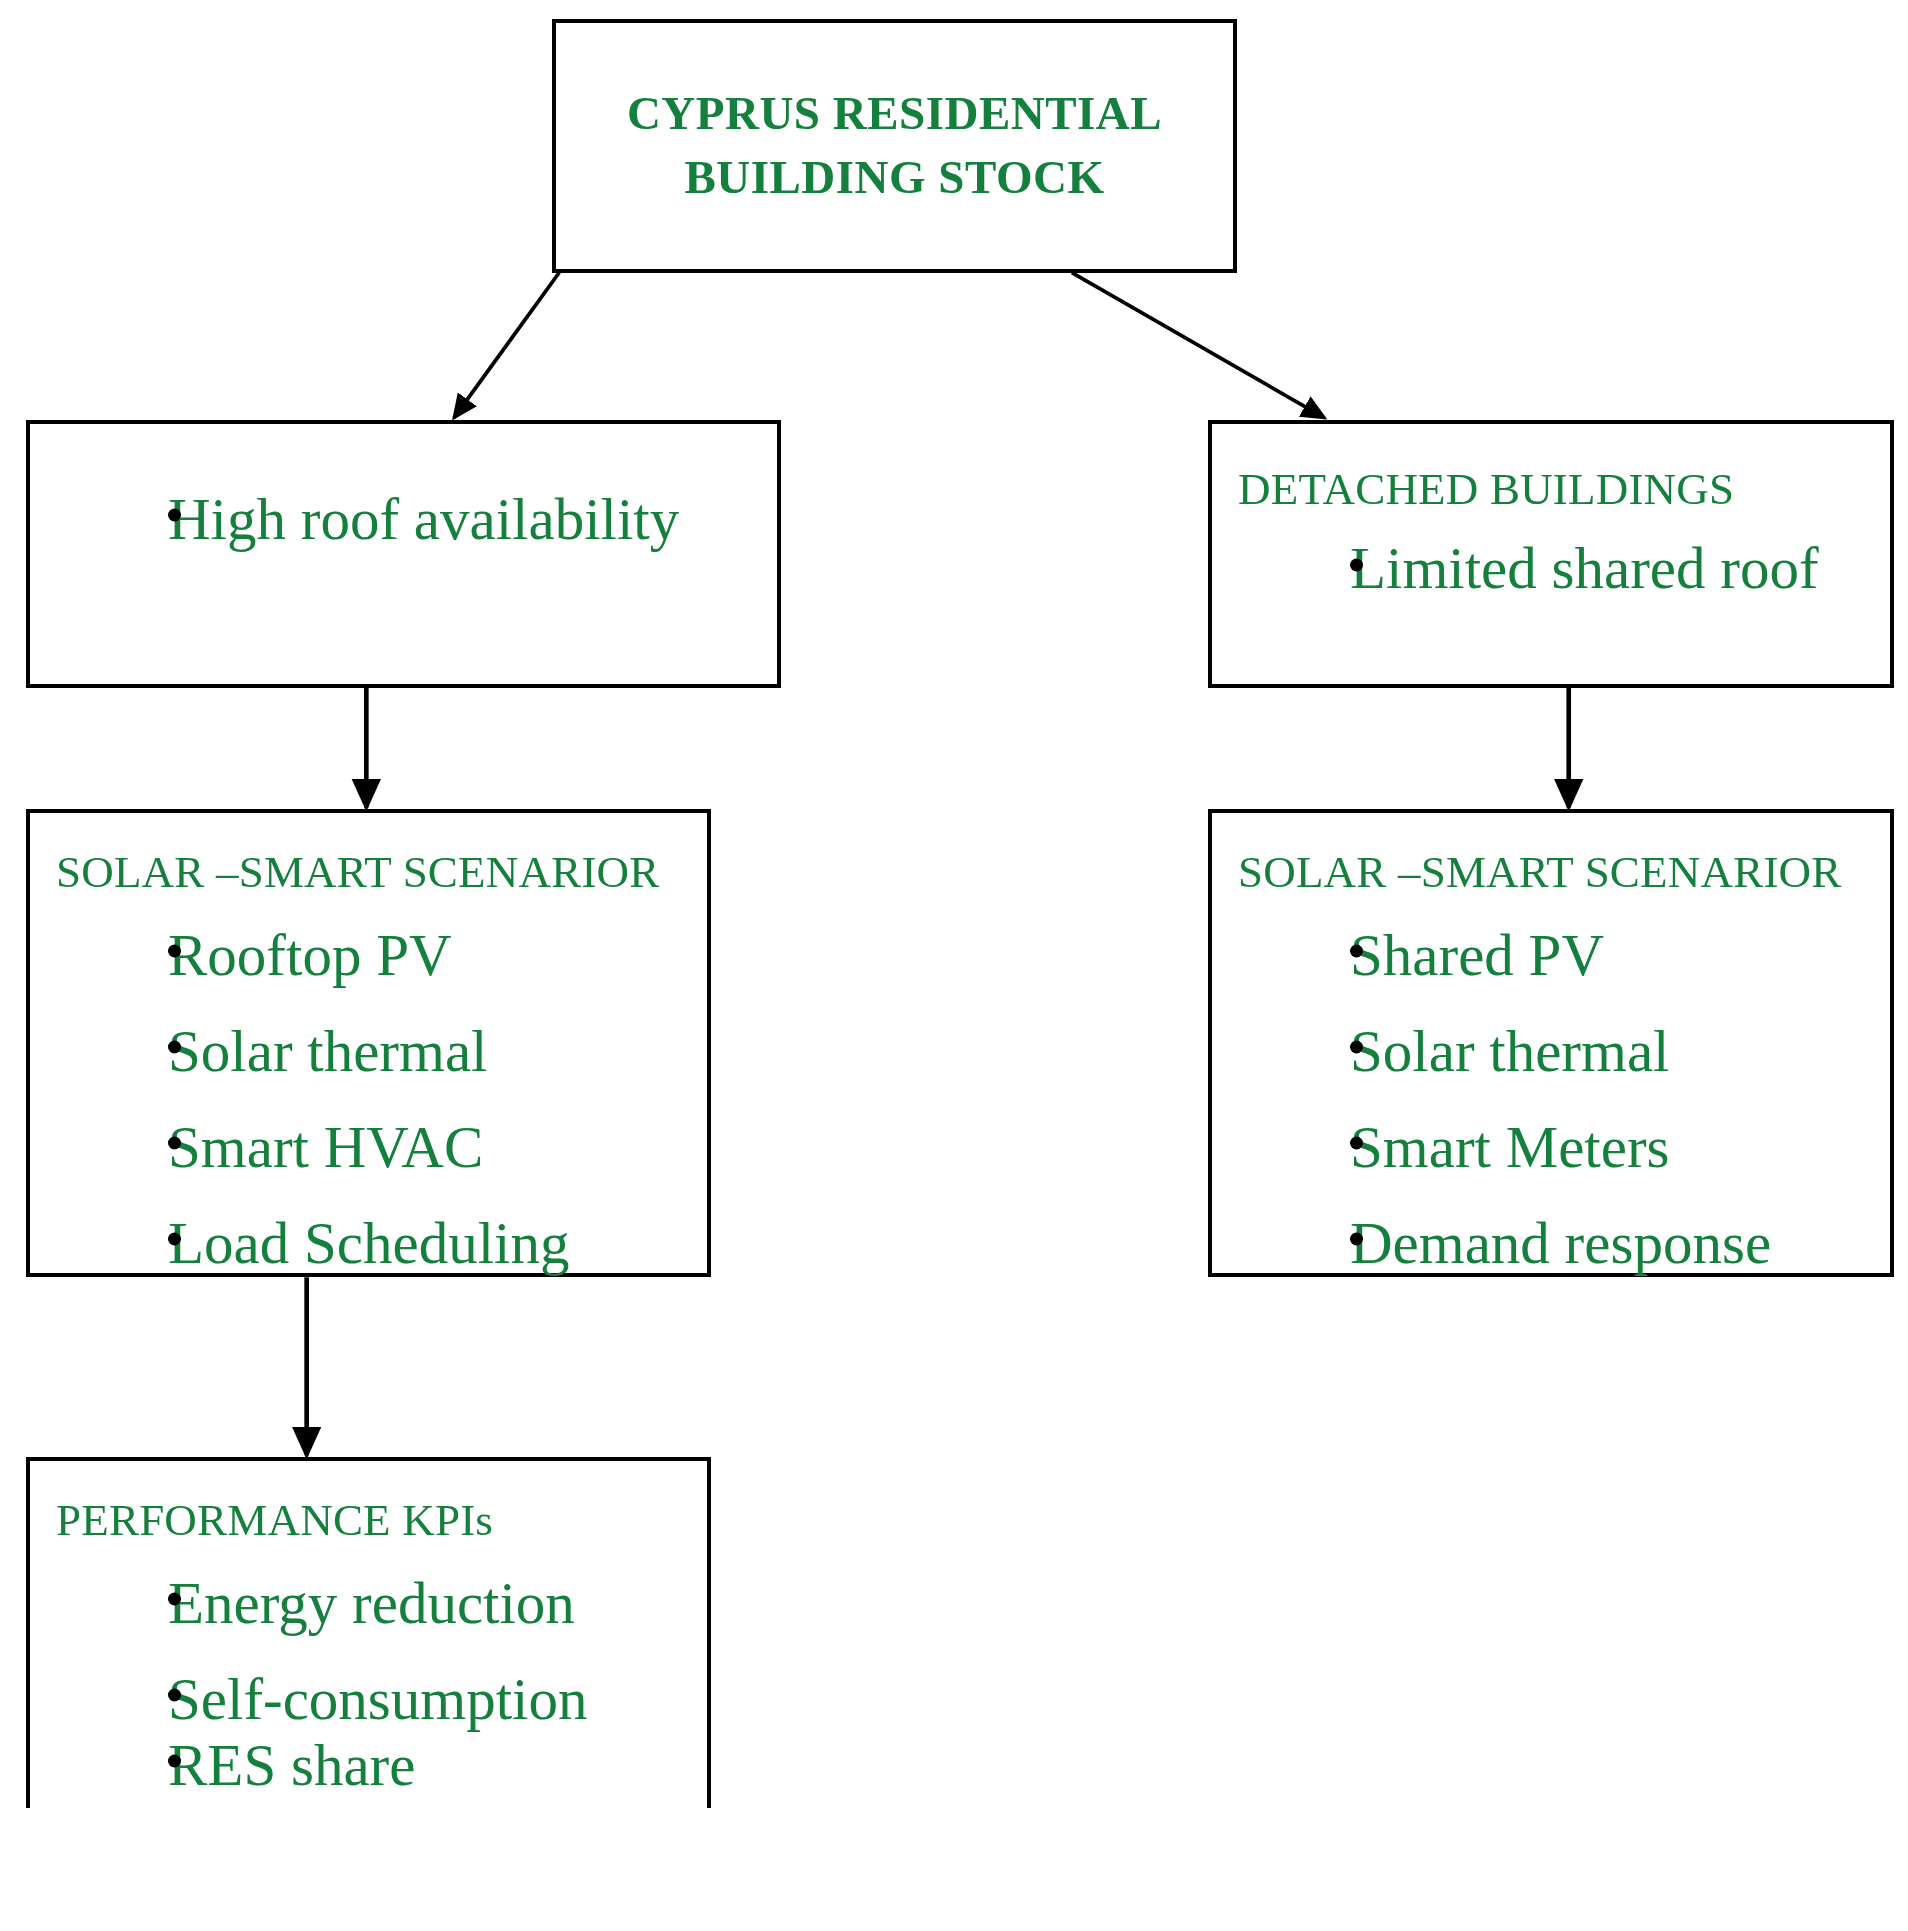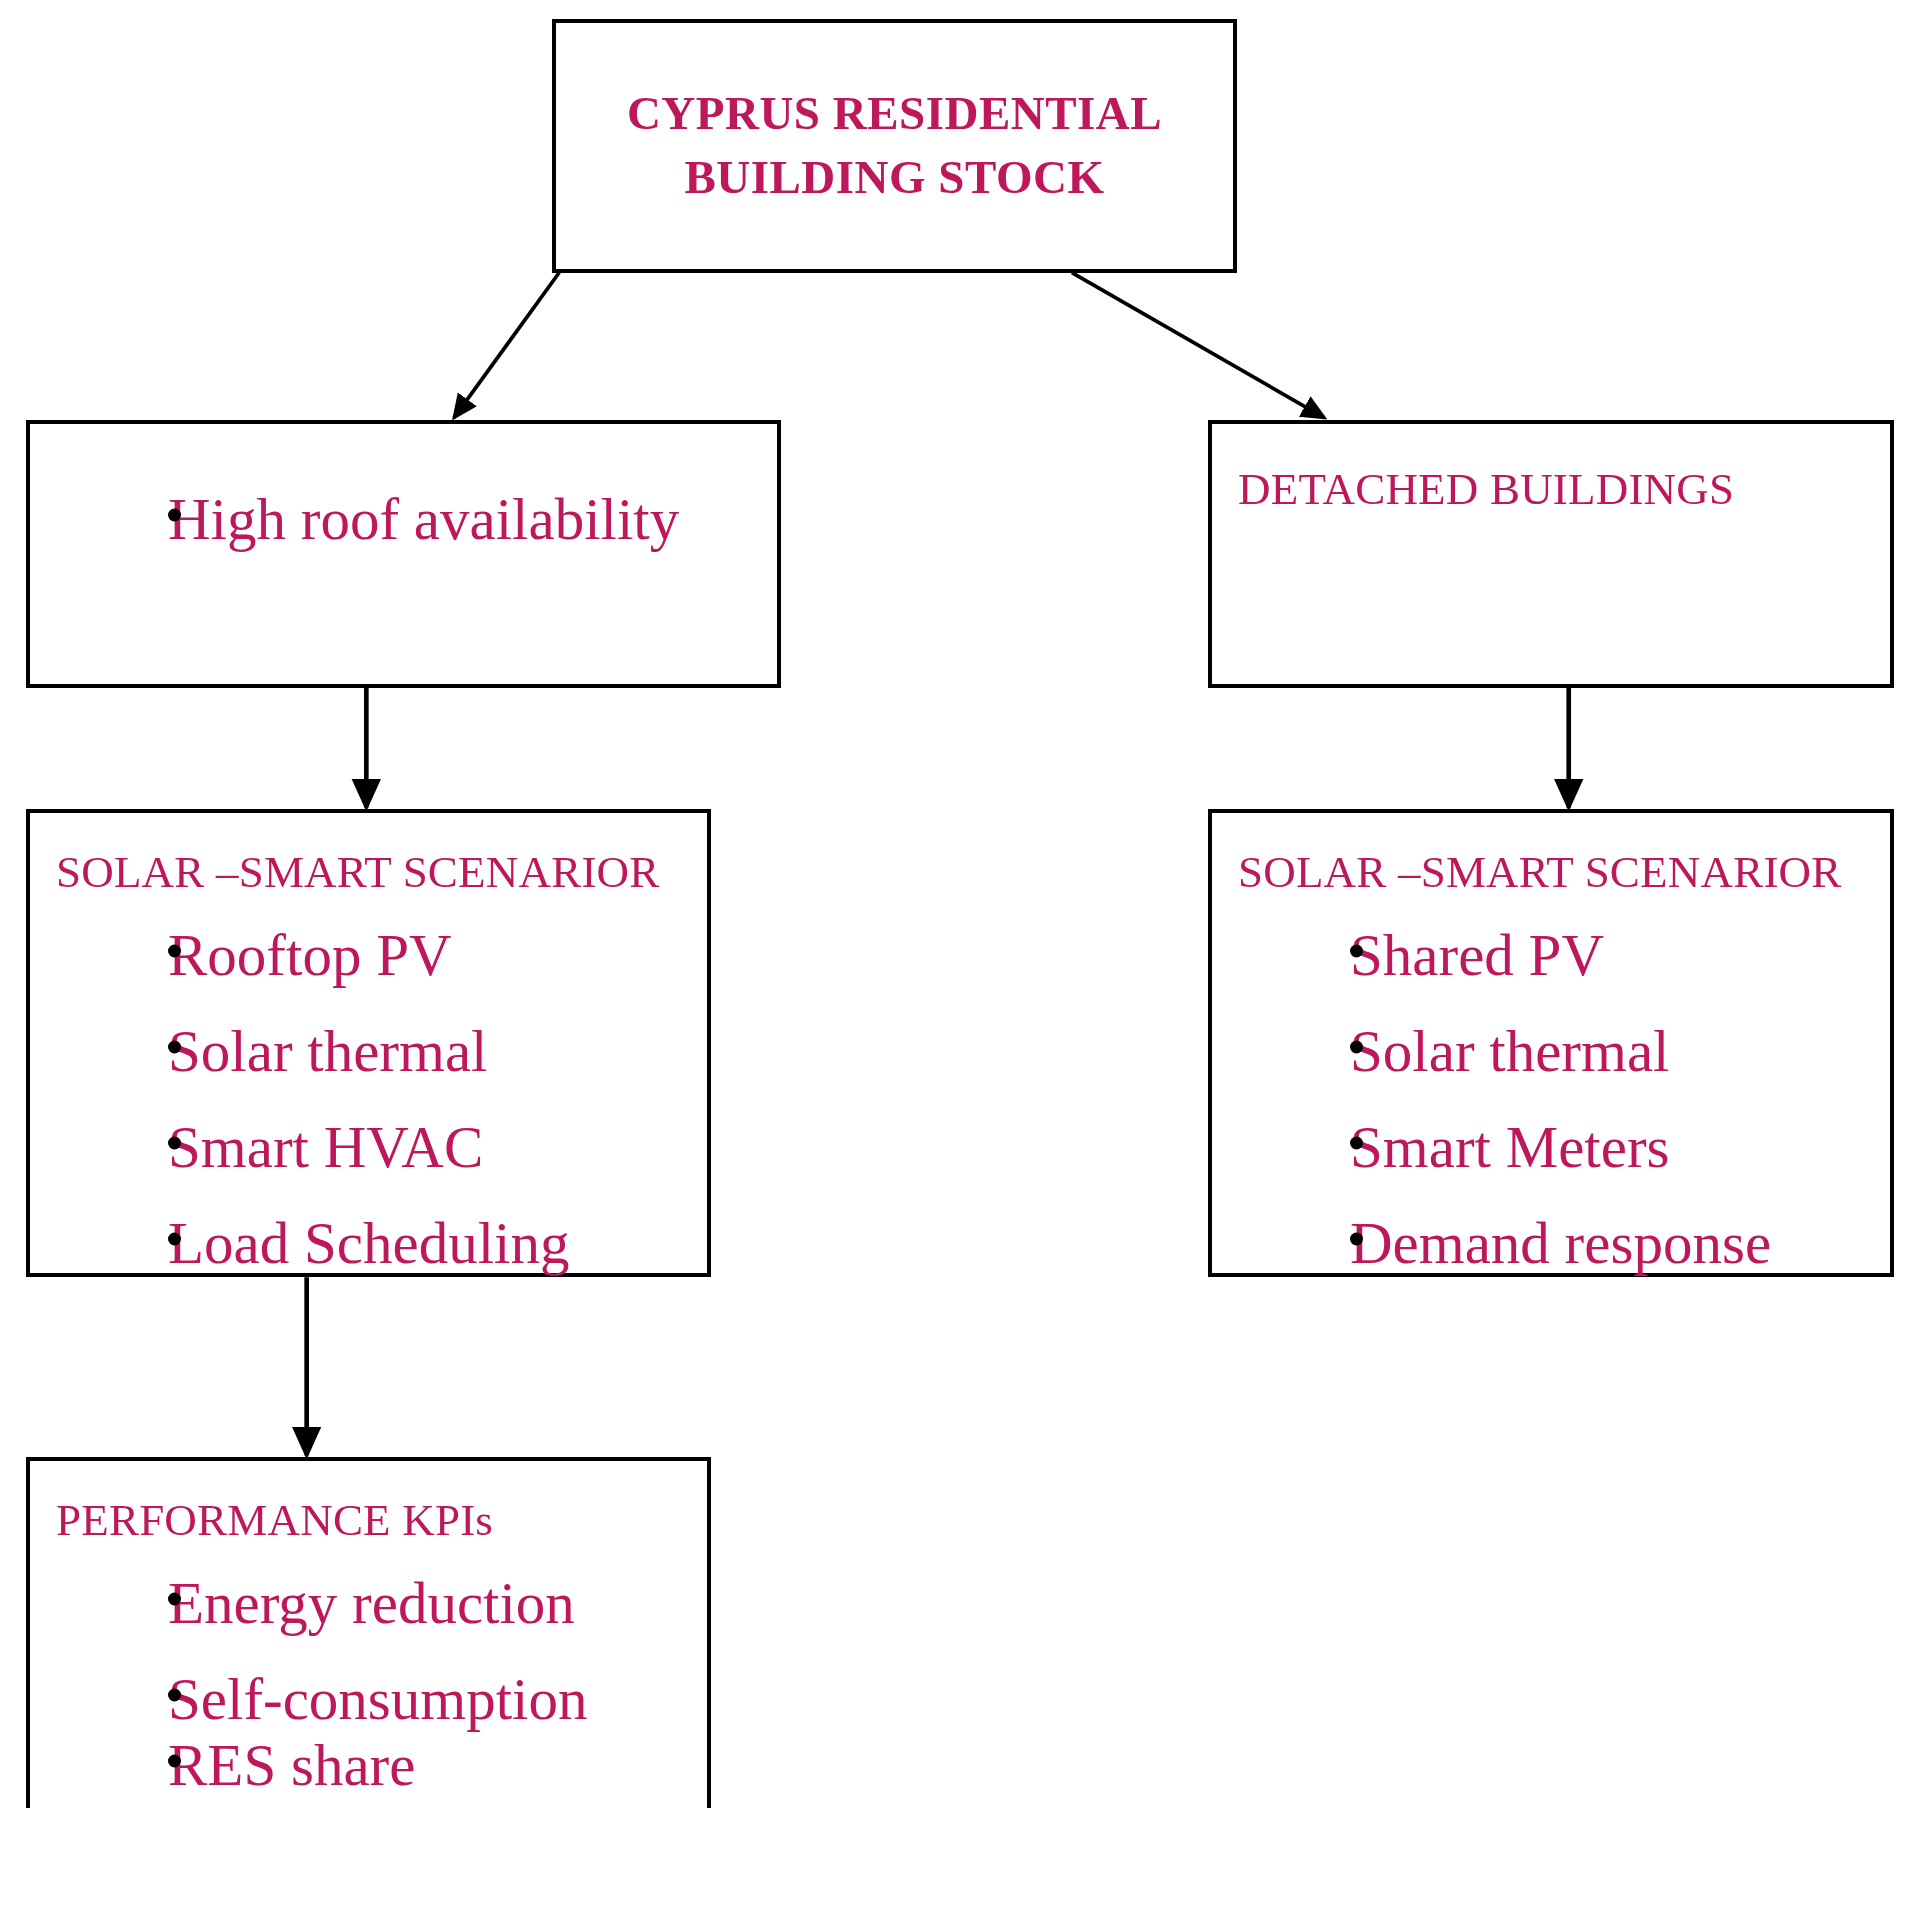--- a/index.html
+++ b/index.html
@@ -6,21 +6,21 @@
     margin: 0;
     padding: 0;
     background: #ffffff;
   }
   #page {
     position: relative;
     width: 1908px;
     height: 1808px;
     background: #ffffff;
     font-family: "Liberation Serif", "DejaVu Serif", serif;
-    color: #be185d;
+    color: #15803d;
     overflow: hidden;
   }
   .node {
     position: absolute;
     box-sizing: border-box;
     border: 4.7px solid #000000;
     background: #ffffff;
     z-index: 2;
   }
   
@@ -125,20 +125,26 @@
           <span class="bullet-dot"></span>
           <span class="bullet-text">High roof availability</span>
         </li>
       </ul>
     </div>
   </div>
 
   <div class="node" style="left:1208px; top:420px; width:686px; height:268px;">
     <div class="box-body" style="padding:41px 0 0 26px;">
       <div class="node-heading">DETACHED BUILDINGS</div>
+      <ul class="bullets" style="margin-top:20.5px; padding-left:112px;">
+        <li>
+          <span class="bullet-dot"></span>
+          <span class="bullet-text">Limited shared roof</span>
+        </li>
+      </ul>
     </div>
   </div>
 
   <div class="node" style="left:26px; top:809px; width:685px; height:468px;">
     <div class="box-body" style="padding:35px 0 0 26px;">
       <div class="node-heading">SOLAR –SMART SCENARIOR</div>
       <ul class="bullets" style="margin-top:24px; padding-left:112px;">
         <li style="margin-bottom:30px;font-family:Liberation Serif, serif;">
           <span class="bullet-dot"></span>
           <span class="bullet-text">Rooftop PV</span>

